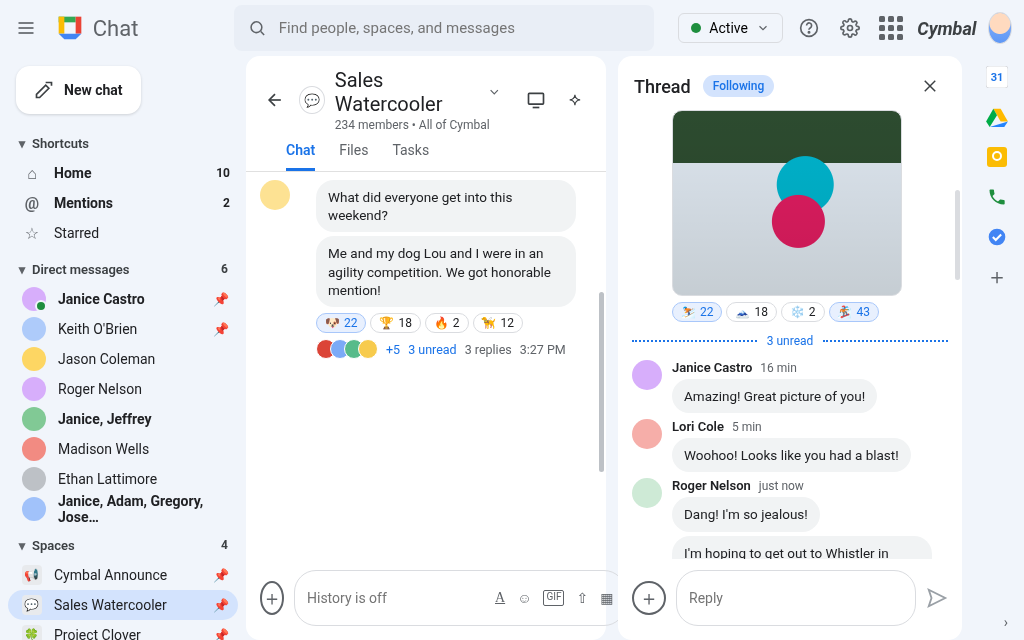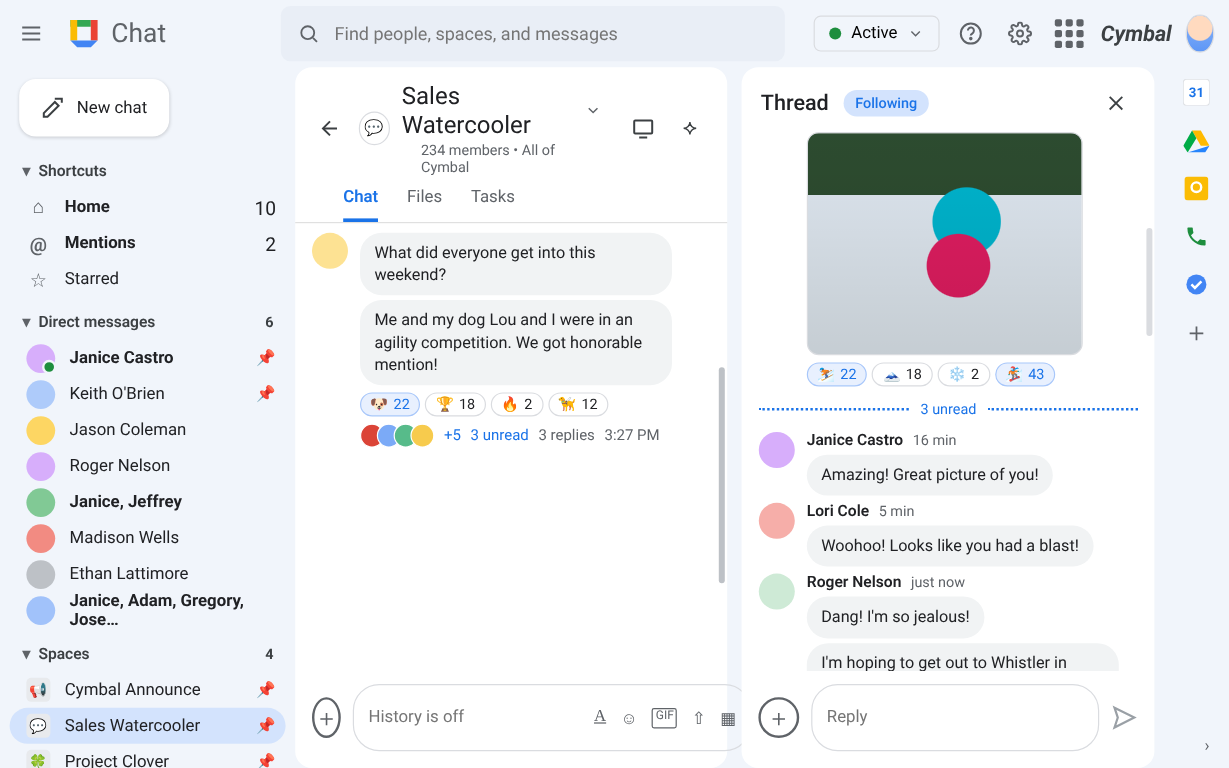--- a/index.html
+++ b/index.html
@@ -14,48 +14,48 @@
   .spacer { flex:1; }
   .active-pill { display:flex; align-items:center; gap:8px; padding:6px 12px; border:1px solid #dadce0; border-radius:6px; color:#000000; font-size:14px; cursor:pointer;}
   .dotg { width:10px; height:10px; background:#1e8e3e; border-radius:50%; }
   .gridicon { display:grid; grid-template-columns:repeat(3,6px); grid-template-rows:repeat(3,6px); gap:3px;}
   .gridicon span { background:#5f6368; border-radius:1.5px;}
   .cymbal { font-style:italic; font-weight:700; font-size:18px; color:#3c4043;}
   .avatar { width:32px; height:32px; border-radius:50%; background:linear-gradient(135deg,#c58af9,#f28b82); border:1px solid #dadce0;}
   
   .main { display:flex; height:584px;}
   .sidebar { width:246px; padding:10px 8px 0 8px; overflow-y:auto; }
-  .newchat { display:inline-flex; align-items:center; gap:10px; background:#fff; border-radius:14px; padding:14px 18px; box-shadow:0 1px 3px rgba(0,0,0,.15); font-weight:400; margin:0 0 14px 8px; cursor:pointer;}
+  .newchat { display:inline-flex; align-items:center; gap:10px; background:#fff; border-radius:14px; padding:14px 18px; box-shadow:0 1px 3px rgba(0,0,0,.15); font-weight:700; margin:0 0 14px 8px; cursor:pointer;}
   .section-head { display:flex; align-items:center; height:30px; padding:0 10px 0 4px; font-weight:600; font-size:13px; color:#3c4043; cursor:pointer;}
   .section-head .chev { width:20px; text-align:center; color:#5f6368;}
   .section-head .count { margin-left:auto; font-weight:700; font-size:12px;}
   .navitem { display:flex; align-items:center; gap:12px; height:30px; padding:0 8px 0 14px; border-radius:20px; cursor:pointer; font-size:14px;}
-  .navitem .endnum { margin-left:auto; font-size:16px; font-weight:400;}
+  .navitem .endnum { margin-left:auto; font-size:12px; font-weight:700;}
   .navitem .pin { margin-left:auto; color:#5f6368; font-size:13px;}
   .navitem.bold { font-weight:700; }
   .navitem.active { background:#d3e3fd; }
   .ico { width:20px; height:20px; display:inline-flex; align-items:center; justify-content:center; color:#5f6368; font-size:16px;}
   .dm-av { width:24px; height:24px; border-radius:50%; background:#bdc1c6; flex-shrink:0;}
   .dm-av.presence { position:relative; }
   .dm-av.presence::after { content:""; position:absolute; width:8px; height:8px; border-radius:50%; background:#1e8e3e; right:-1px; bottom:-1px; border:2px solid #f1f5fb;}
   .space-ico { width:20px; height:20px; border-radius:4px; display:inline-flex; align-items:center; justify-content:center; font-size:12px; background:#e8eaed;}
   
   .col { background:#fff; border-radius:14px; display:flex; flex-direction:column; position:relative; }
   .centercol { width:360px; margin-right:12px;}
   .rightcol { width:344px; margin-right:10px;}
   .convhdr { padding:12px 16px 0 14px;}
   .convhdr-row { display:flex; align-items:center; gap:10px;}
   .convtitle { font-size:20px; font-weight:400;}
-  .convsub { font-size:12px; color:#5f6368; margin-top:2px;margin-left:16px;}
+  .convsub { font-size:12px; color:#5f6368; margin-top:2px;}
   .tabs { display:flex; gap:24px; padding:10px 16px 0 40px; border-bottom:1px solid #e0e0e0; font-size:14px; color:#5f6368;}
   .tab { padding-bottom:10px; cursor:pointer;}
   .tab.active { color:#1a73e8; border-bottom:3px solid #1a73e8; font-weight:600;}
   .stream { flex:1; overflow-y:auto; padding:8px 14px 4px 14px; position:relative;}
   .bubble { display:inline-block; background:#f1f3f4; padding:8px 12px; border-radius:18px; max-width:260px; font-size:13.5px; line-height:1.35;}
-  .msgrow { display:flex; gap:10px;}
+  .msgrow { display:flex; gap:26px;}
   .msgav { width:30px; height:30px; border-radius:50%; background:#d7aefb; flex-shrink:0;}
   .sender { font-size:13px; font-weight:600; }
   .time { font-size:12px; color:#5f6368; font-weight:400;}
   .reactions { display:flex; gap:4px; margin-top:6px;}
   .react { background:#fff; border:1px solid #dadce0; border-radius:14px; padding:2px 8px; font-size:12px; display:flex; align-items:center; gap:4px; cursor:pointer;}
   .react.active { border-color:#a8c7fa; background:#e8f0fe; color:#1a73e8;}
   .threadline { display:flex; align-items:center; gap:8px; margin:6px 0 12px 0;}
   .avstack { display:flex;}
   .avstack .sm { width:20px; height:20px; border-radius:50%; background:#f5b400; border:1.5px solid #fff; margin-left:-6px;}
   .avstack .sm:first-child { margin-left:0; background:#db4437;}

